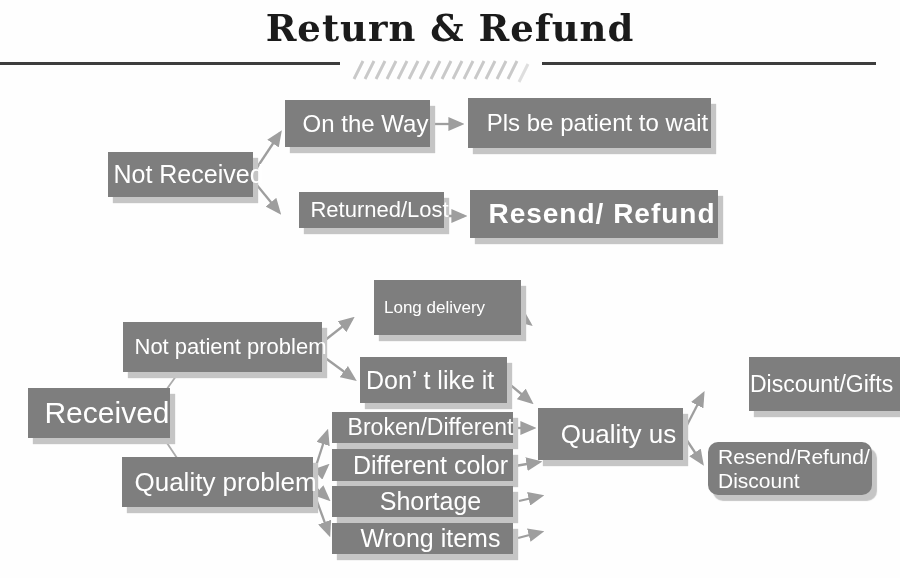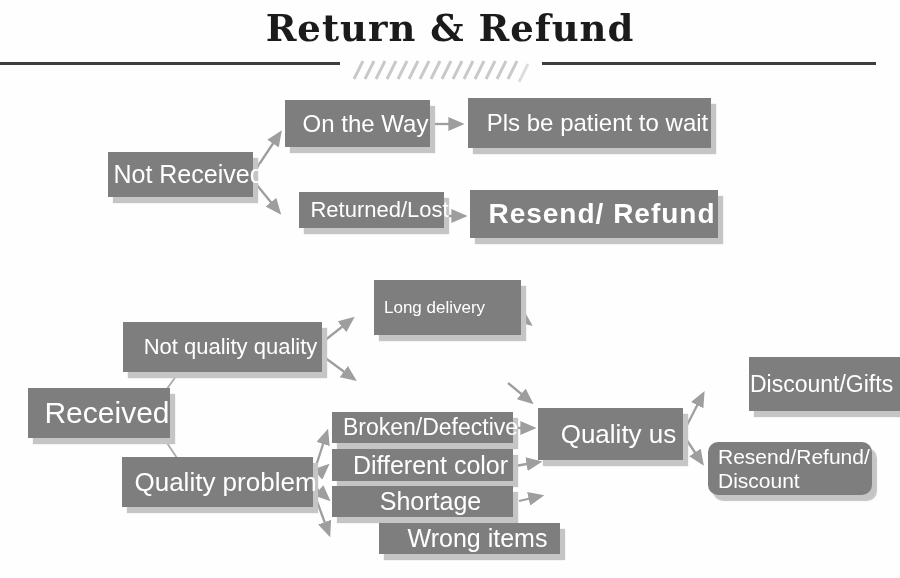--- a/index.html
+++ b/index.html
@@ -32,21 +32,21 @@
   .n-returned-lost{left:283px; top:192px; width:145px; height:36px; font-size:22px;margin-left:16px;}
   .n-resend-refund{left:470px; top:190px; width:248px; height:48px; font-size:28px; font-weight:600; letter-spacing:1px;}
   .n-received{left:28px; top:388px; width:142px; height:50px; font-size:30px;}
   .n-not-quality{left:123px; top:322px; width:199px; height:50px; font-size:22px;}
   .n-long-delivery{left:358px; top:280px; width:147px; height:55px; font-size:17px; justify-content:flex-start; text-indent:-6px; overflow:hidden;margin-left:16px;}
   .n-dont-like{left:360px; top:357px; width:147px; height:46px; font-size:25px; justify-content:flex-start; padding-left:6px;}
   .n-quality{left:122px; top:457px; width:191px; height:50px; font-size:26px;}
   .n-broken{left:332px; top:412px; width:181px; height:31px; font-size:23px;}
   .n-different{left:332px; top:449px; width:181px; height:32px; font-size:25px;}
   .n-shortage{left:332px; top:486px; width:181px; height:31px; font-size:25px;}
-  .n-wrong{left:332px; top:523px; width:181px; height:31px; font-size:25px;margin-left:47px;}
+  .n-wrong{left:332px; top:523px; width:181px; height:31px; font-size:25px;}
   .n-contact{left:538px; top:408px; width:145px; height:52px; font-size:26px;}
   .n-discount-gifts{left:749px; top:357px; width:159px; height:54px; font-size:23px; justify-content:flex-start; padding-left:1px;}
   .n-resend-discount{left:708px; top:442px; width:164px; height:53px; font-size:21px; justify-content:flex-start; padding-left:10px;border-radius:10px;}
   .stack{line-height:1.1;}
 </style>
 </head>
 <body>
 
 <div class="stage">
 
@@ -107,24 +107,25 @@
     </g>
   </svg>
 
   <div class="node n-not-received">Not Received</div>
   <div class="node n-on-the-way">On the Way</div>
   <div class="node n-pls-wait">Pls be patient to wait</div>
   <div class="node n-returned-lost">Returned/Lost</div>
   <div class="node n-resend-refund">Resend/ Refund</div>
 
   <div class="node n-received">Received</div>
-  <div class="node n-not-quality">Not quality quality</div>
+  <div class="node n-not-quality">Not patient problem</div>
   <div class="node n-long-delivery">Long delivery</div>
+  <div class="node n-dont-like">Don’ t like it</div>
   <div class="node n-quality">Quality problem</div>
-  <div class="node n-broken">Broken/Defective</div>
+  <div class="node n-broken">Broken/Different</div>
   <div class="node n-different">Different color</div>
   <div class="node n-shortage">Shortage</div>
   <div class="node n-wrong">Wrong items</div>
   <div class="node n-contact">Quality us</div>
   <div class="node n-discount-gifts">Discount/Gifts</div>
   <div class="node n-resend-discount">
     <div class="stack">
       <div>Resend/Refund/</div>
       <div>Discount</div>
     </div>

